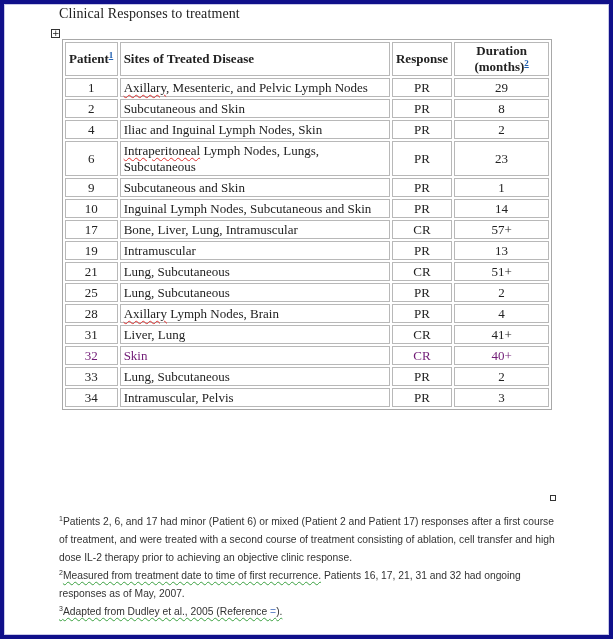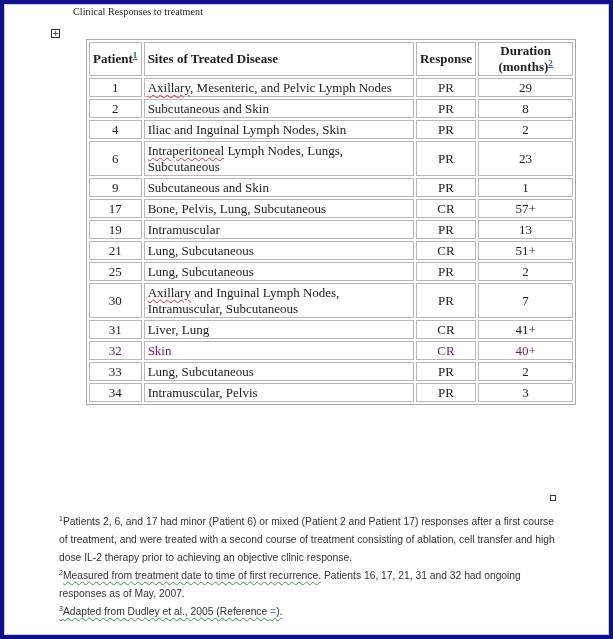--- a/index.html
+++ b/index.html
@@ -7,39 +7,38 @@
   .frame {
     position: absolute; left: 0; top: 0; width: 613px; height: 639px;
     box-sizing: border-box; border: 4px solid #10108a; background: #ffffff;
   }
   .frame::after {
     content: ""; position: absolute; left: 0; top: 0; right: 0; bottom: 0;
     border: 1px solid #c8c8e8;
   }
   .caption {
     position: absolute; left: 59px; top: 6px;
-    font-family: "Liberation Serif", serif; font-size: 10px; color: #222;
+    font-family: "Liberation Serif", serif; font-size: 14px; color: #222;
     letter-spacing: 0.1px;
-    margin-left: 14px;
   }
   .move-handle {
     position: absolute; left: 51px; top: 29px; width: 9px; height: 9px;
     border: 1px solid #333; background: #fff; box-sizing: border-box;
     font-family: "DejaVu Sans", sans-serif; font-size: 9px; line-height: 7px;
     text-align: center; color: #222; cursor: move;
   }
   .resize-handle {
     position: absolute; left: 550px; top: 495px; width: 6px; height: 6px;
     border: 1px solid #333; background: #fff; box-sizing: border-box; cursor: nwse-resize;
   }
   table.resp {
     position: absolute; left: 62px; top: 39px; width: 490px;
     border-collapse: separate; border-spacing: 2px;
     border: 1px solid #a8a8a8; background: #fff;
-    font-family: "Liberation Serif", serif; font-size: 13px; color: #222; margin-left: 24px;
+    font-family: "Liberation Serif", serif; font-size: 13px; color: #222;
   }
   table.resp td, table.resp th {
     border: 1px solid #b8b8b8; padding: 0 3px; height: 17px; line-height: 16px;
   }
   table.resp th { font-weight: bold; height: 31px; text-align: left; }
   table.resp th.c, table.resp td.c { text-align: center; }
   col.c1 { width: 46px; } col.c2 { width: 268px; } col.c3 { width: 54px; } col.c4 { width: 94px; }
   .fn-link { color: #1f5fb0; text-decoration: underline; font-size: 9px; vertical-align: super; line-height: 0; }
   .two-line { height: 33px !important; }
   .spell { text-decoration: underline wavy #e03030; text-decoration-thickness: 1px; text-underline-offset: 2px; }
@@ -102,22 +101,28 @@
         <td class="c two-line">PR</td>
         <td class="c two-line">23</td>
       </tr>
       <tr>
         <td class="c">9</td>
         <td>Subcutaneous and Skin</td>
         <td class="c">PR</td>
         <td class="c">1</td>
       </tr>
       <tr>
+        <td class="c">10</td>
+        <td>Inguinal Lymph Nodes, Subcutaneous and Skin</td>
+        <td class="c">PR</td>
+        <td class="c">14</td>
+      </tr>
+      <tr>
         <td class="c">17</td>
-        <td>Bone, Pelvis, Lung, Subcutaneous</td>
+        <td>Bone, Liver, Lung, Intramuscular</td>
         <td class="c">CR</td>
         <td class="c">57+</td>
       </tr>
       <tr>
         <td class="c">19</td>
         <td>Intramuscular</td>
         <td class="c">PR</td>
         <td class="c">13</td>
       </tr>
       <tr>
@@ -126,24 +131,24 @@
         <td class="c">CR</td>
         <td class="c">51+</td>
       </tr>
       <tr>
         <td class="c">25</td>
         <td>Lung, Subcutaneous</td>
         <td class="c">PR</td>
         <td class="c">2</td>
       </tr>
       <tr>
-        <td class="c two-line">30</td>
-        <td class="two-line"><span class="spell">Axillary</span> and Inguinal Lymph Nodes, Intramuscular, Subcutaneous</td>
-        <td class="c two-line">PR</td>
-        <td class="c two-line">7</td>
+        <td class="c">28</td>
+        <td><span class="spell">Axillary</span> Lymph Nodes, Brain</td>
+        <td class="c">PR</td>
+        <td class="c">4</td>
       </tr>
       <tr>
         <td class="c">31</td>
         <td>Liver, Lung</td>
         <td class="c">CR</td>
         <td class="c">41+</td>
       </tr>
       <tr class="faded">
         <td class="c">32</td>
         <td>Skin</td>

